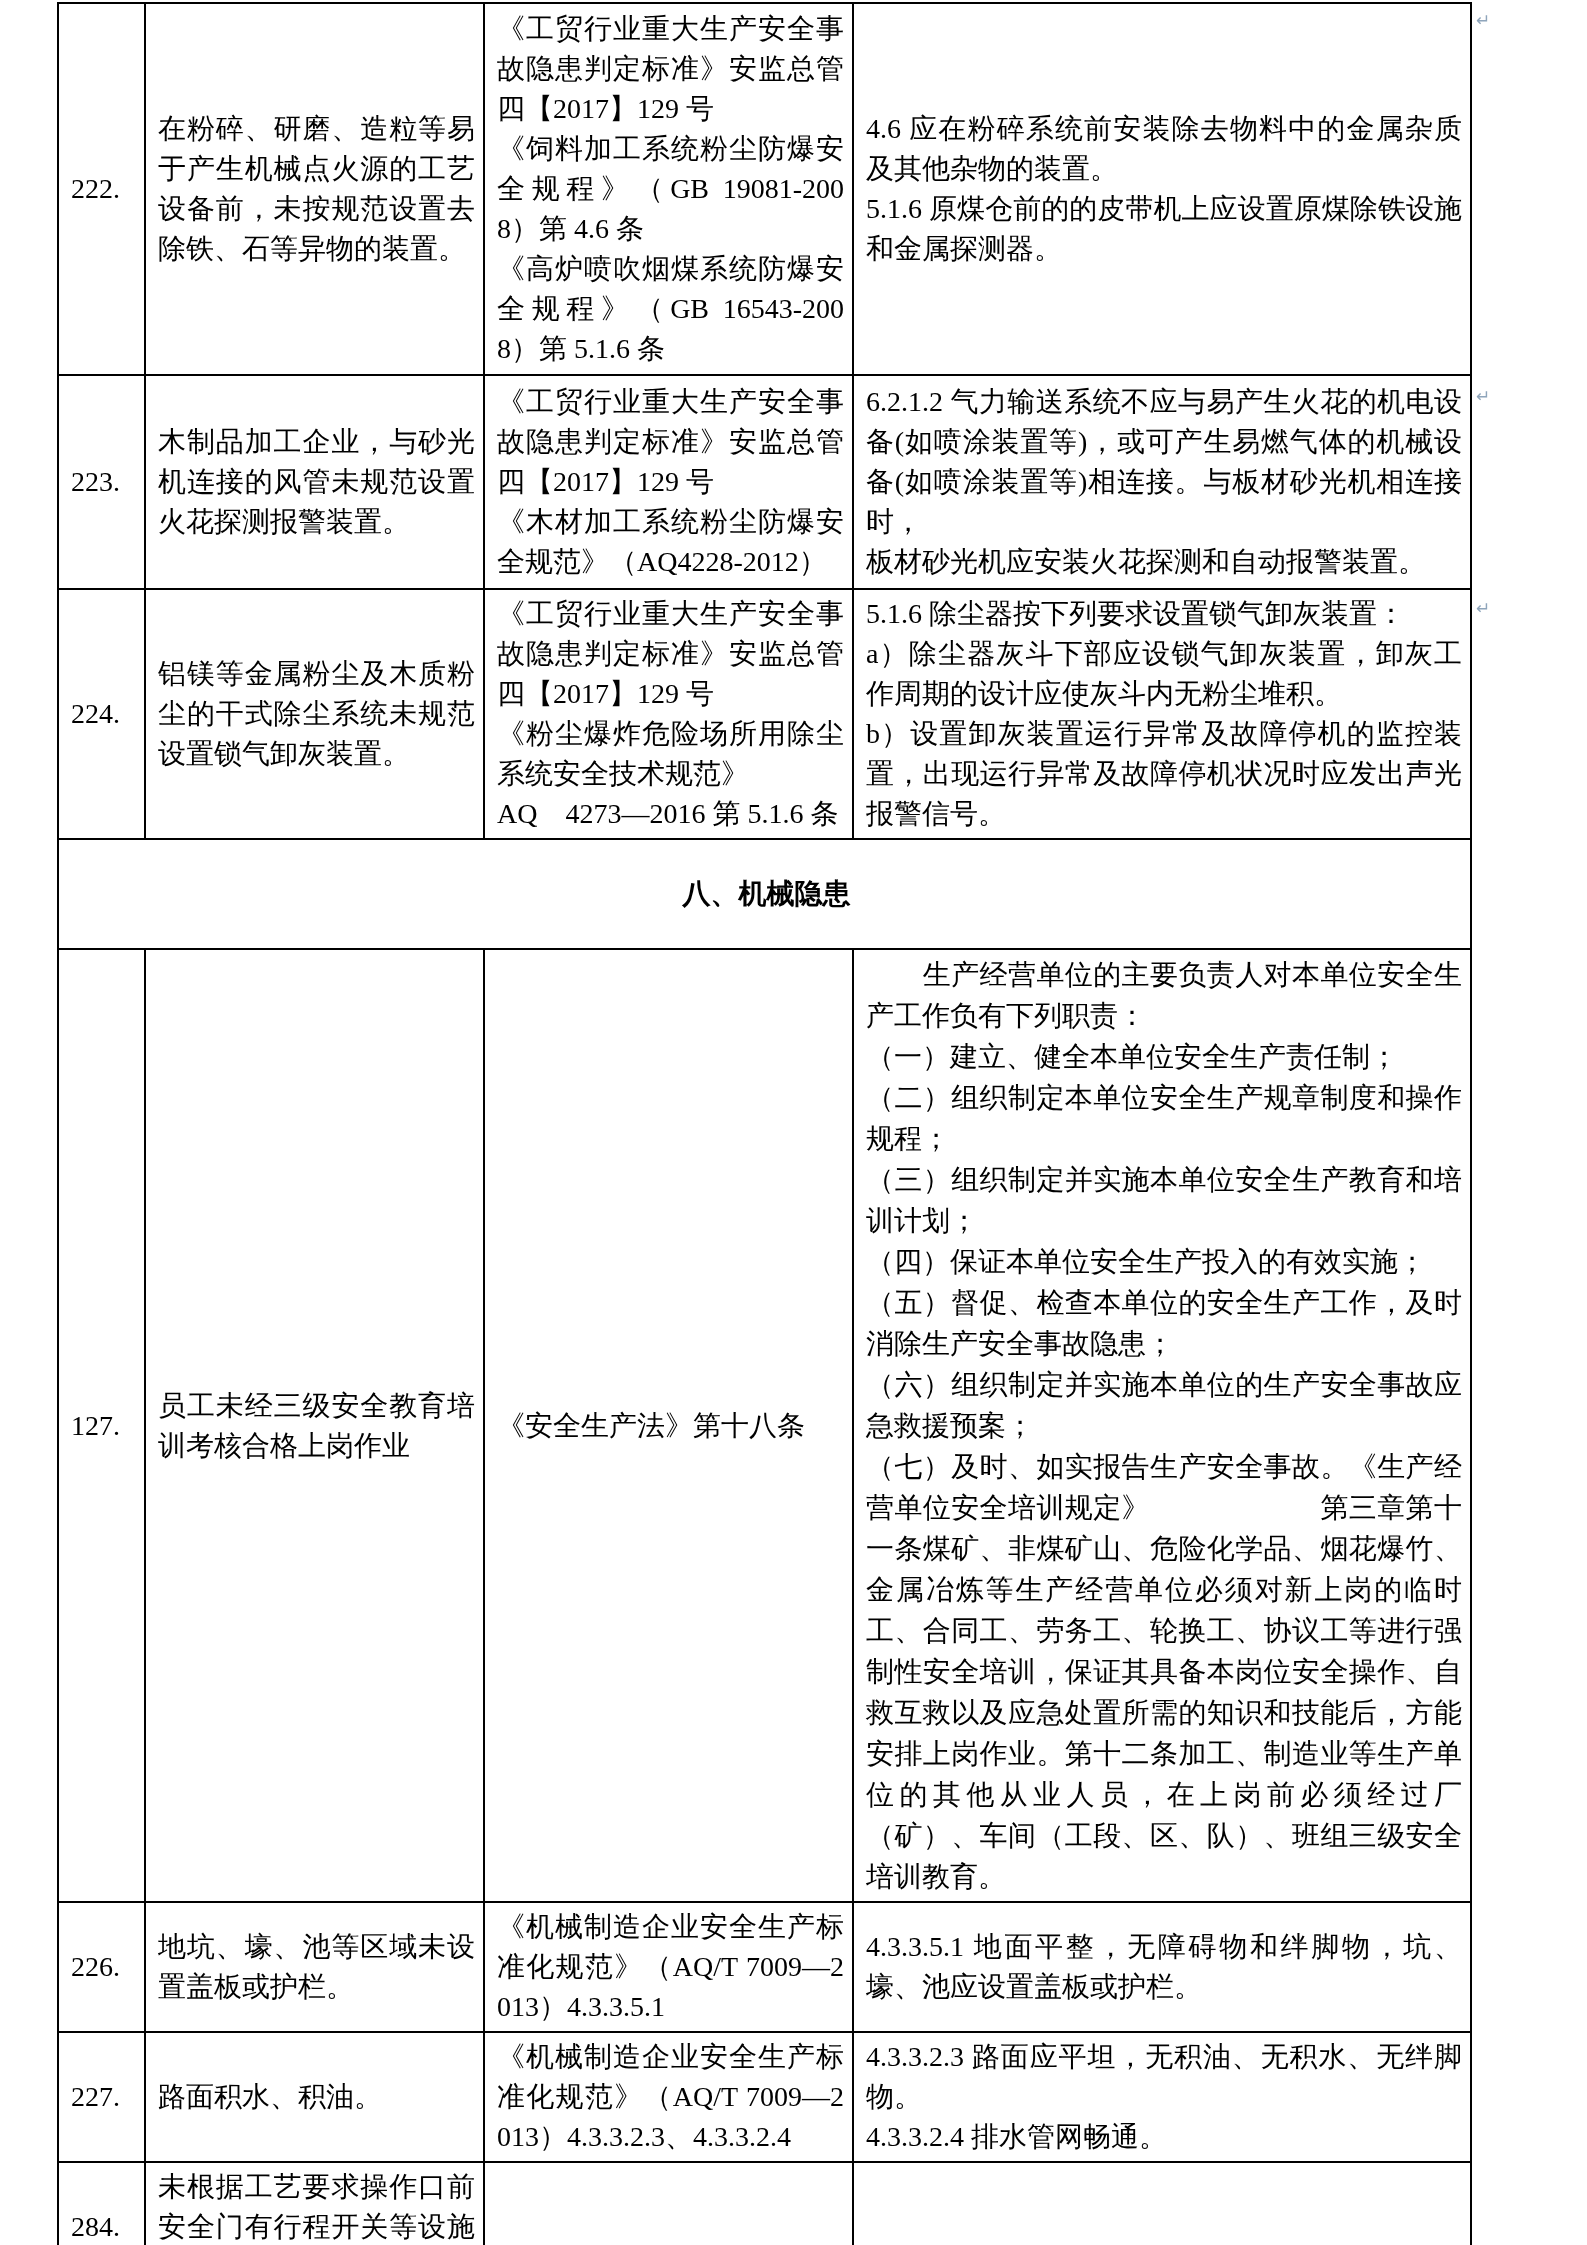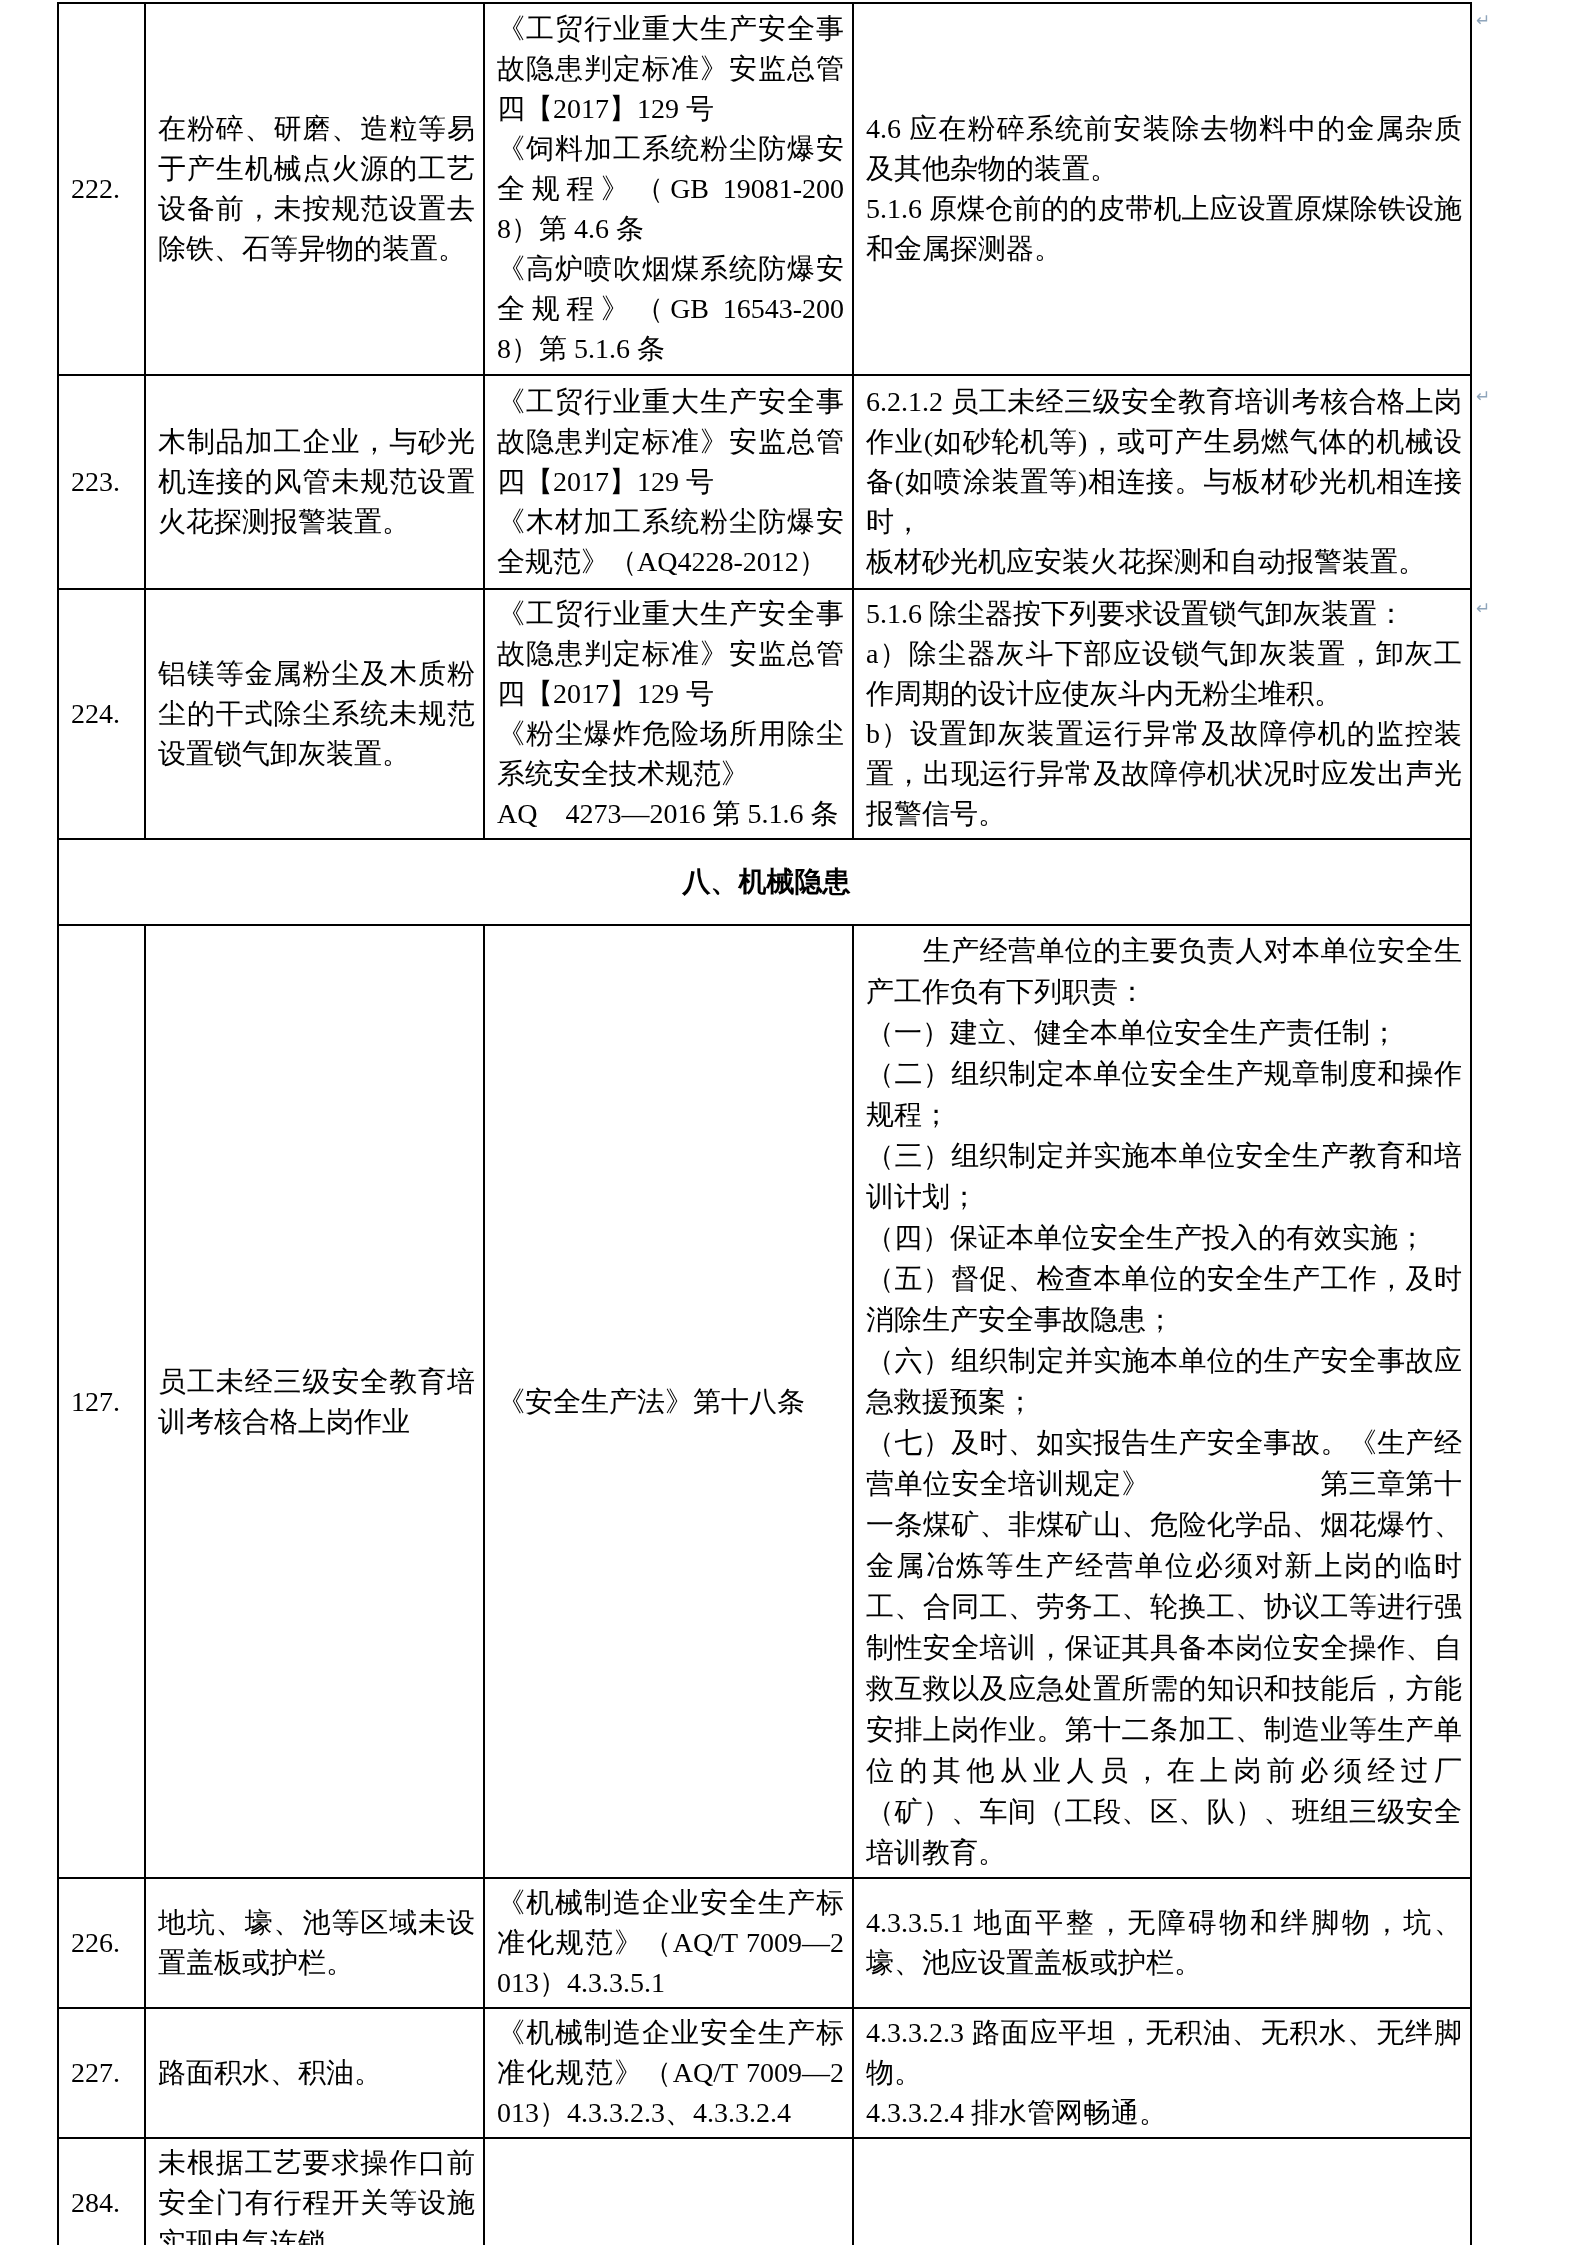--- a/index.html
+++ b/index.html
@@ -85,21 +85,21 @@
             <div class="ct">223.</div>
           </td>
       <td class="hazard">
             <div class="ct">木制品加工企业，与砂光机连接的风管未规范设置火花探测报警装置。</div>
           </td>
       <td class="basis">
             <div class="ct">《工贸行业重大生产安全事故隐患判定标准》安监总管四【2017】129 号
 《木材加工系统粉尘防爆安全规范》（AQ4228-2012）</div>
           </td>
       <td class="req">
-            <div class="ct">6.2.1.2 员工未经三级安全教育培训考核合格上岗作业(如砂轮机等)，或可产生易燃气体的机械设备(如喷涂装置等)相连接。与板材砂光机相连接时，
+            <div class="ct">6.2.1.2 气力输送系统不应与易产生火花的机电设备(如喷涂装置等)，或可产生易燃气体的机械设备(如喷涂装置等)相连接。与板材砂光机相连接时，
 板材砂光机应安装火花探测和自动报警装置。</div>
           </td>
     </tr>
 
     <tr style="height:243px;">
       <td class="num">
             <div class="ct">224.</div>
           </td>
       <td class="hazard">
             <div class="ct">铝镁等金属粉尘及木质粉尘的干式除尘系统未规范设置锁气卸灰装置。</div>
@@ -109,21 +109,21 @@
 《粉尘爆炸危险场所用除尘系统安全技术规范》
 AQ　4273—2016 第 5.1.6 条</div>
           </td>
       <td class="req">
             <div class="ct">5.1.6 除尘器按下列要求设置锁气卸灰装置：
 a）除尘器灰斗下部应设锁气卸灰装置，卸灰工作周期的设计应使灰斗内无粉尘堆积。
 b）设置卸灰装置运行异常及故障停机的监控装置，出现运行异常及故障停机状况时应发出声光报警信号。</div>
           </td>
     </tr>
 
-    <tr style="height:86px;">
+    <tr style="height:110px;">
       <td class="section" colspan="4">
         <div class="ct">八、机械隐患</div>
       </td>
     </tr>
 
     <tr style="height:914px;">
       <td class="num">
             <div class="ct">127.</div>
           </td>
       <td class="hazard">

